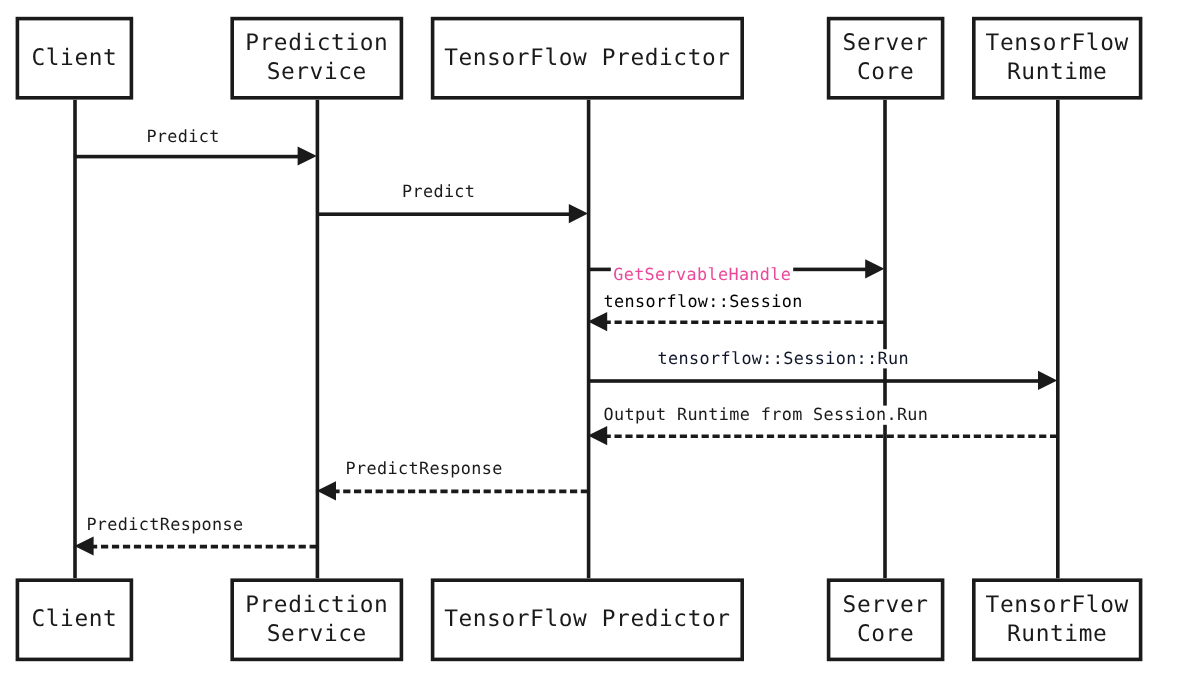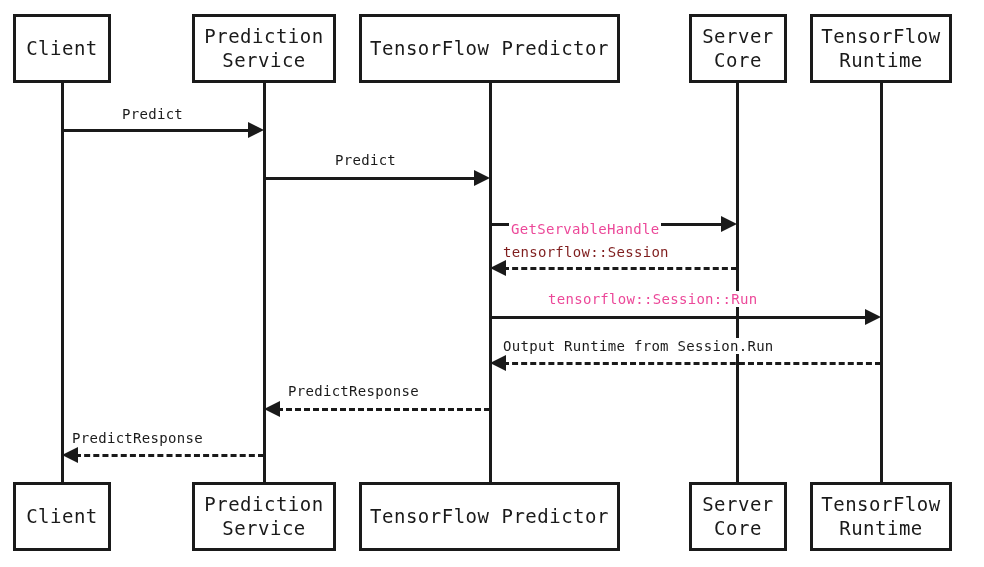--- a/index.html
+++ b/index.html
@@ -104,24 +104,24 @@
     <div class="arrowhead right" style="top: 122px; left: 248px; border-left-color: rgb(26, 26, 26);"></div>
     <div class="msg-label" style="left: 120px; top: 106px; color: rgb(26, 26, 26);">Predict</div>
     <div class="msg-line" style="top: 177px; border-top-color: rgb(26, 26, 26); left: 264px; width: 213px;"></div>
     <div class="arrowhead right" style="top: 170px; left: 474px; border-left-color: rgb(26, 26, 26);"></div>
     <div class="msg-label" style="left: 333px; top: 152px; color: rgb(26, 26, 26);">Predict</div>
     <div class="msg-line" style="top: 223px; border-top-color: rgb(26, 26, 26); left: 490px; width: 234px;"></div>
     <div class="arrowhead right" style="top: 216px; left: 721px; border-left-color: rgb(26, 26, 26);"></div>
     <div class="msg-label" style="left: 509px; top: 198px; color: #ec4899; margin-top: 23px;">GetServableHandle</div>
     <div class="msg-line dashed" style="top: 267px; border-top-color: rgb(26, 26, 26); left: 503px; width: 234px;"></div>
     <div class="arrowhead left" style="top: 260px; left: 490px; border-right-color: rgb(26, 26, 26);"></div>
-    <div class="msg-label" style="left: 501px; top: 244px; color: #7f1d1d;">tensorflow::Session</div>
+    <div class="msg-label" style="left: 501px; top: 244px; color: #000000;">tensorflow::Session</div>
     <div class="msg-line" style="top: 316px; border-top-color: rgb(26, 26, 26); left: 490px; width: 378px;"></div>
     <div class="arrowhead right" style="top: 309px; left: 865px; border-left-color: rgb(26, 26, 26);"></div>
-    <div class="msg-label" style="left: 546px; top: 291px; color: #ec4899;">tensorflow::Session::Run</div>
+    <div class="msg-label" style="left: 546px; top: 291px; color: #0f172a;">tensorflow::Session::Run</div>
     <div class="msg-line dashed" style="top: 362px; border-top-color: rgb(26, 26, 26); left: 503px; width: 378px;"></div>
     <div class="arrowhead left" style="top: 355px; left: 490px; border-right-color: rgb(26, 26, 26);"></div>
     <div class="msg-label" style="left: 501px; top: 338px; color: rgb(26, 26, 26);">Output Runtime from Session.Run</div>
     <div class="msg-line dashed" style="top: 408px; border-top-color: rgb(26, 26, 26); left: 277px; width: 213px;"></div>
     <div class="arrowhead left" style="top: 401px; left: 264px; border-right-color: rgb(26, 26, 26);"></div>
     <div class="msg-label" style="left: 286px; top: 383px; color: rgb(26, 26, 26);">PredictResponse</div>
     <div class="msg-line dashed" style="top: 454px; border-top-color: rgb(26, 26, 26); left: 75px; width: 189px;"></div>
     <div class="arrowhead left" style="top: 447px; left: 62px; border-right-color: rgb(26, 26, 26);"></div>
     <div class="msg-label" style="left: 70px; top: 430px; color: rgb(26, 26, 26);">PredictResponse</div>
   </div>

